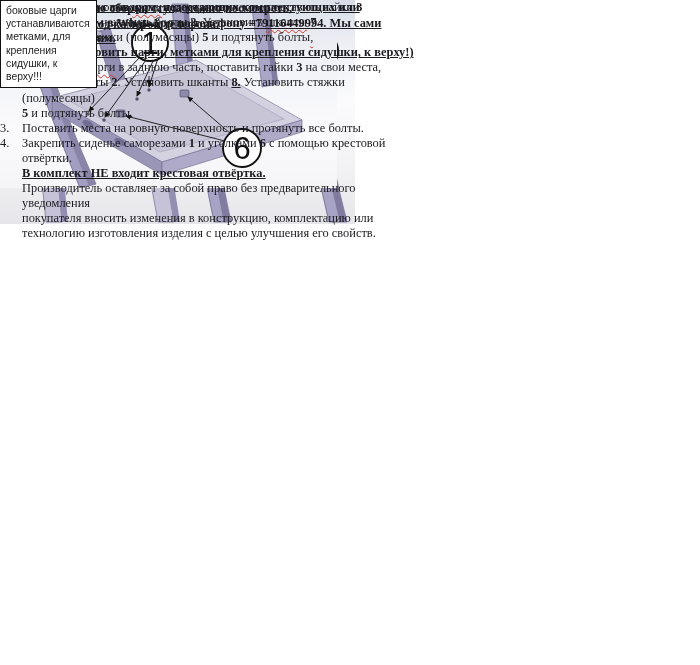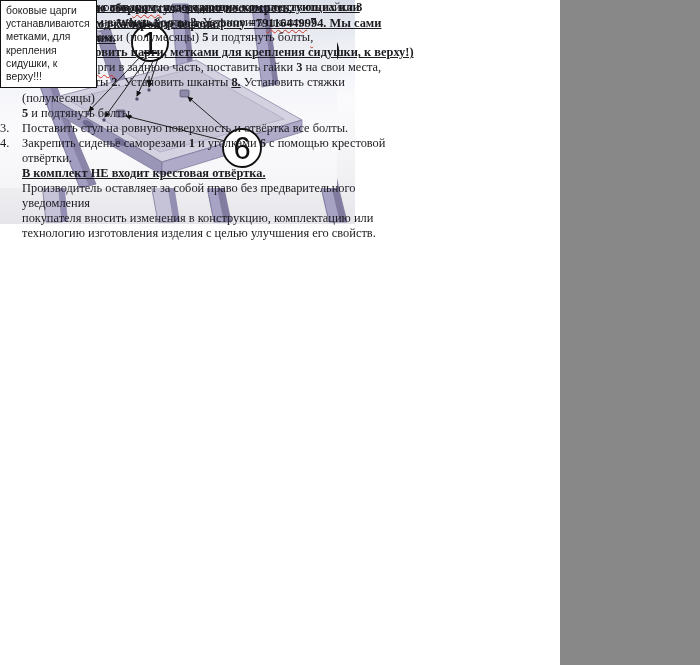--- a/index.html
+++ b/index.html
@@ -1,17 +1,17 @@
 <!DOCTYPE html>
 <html><head>
 <meta charset="utf-8">
 <style>
   html,body{margin:0;padding:0;}
   body{background:#888;}
-  #page{position:relative;width:560px;height:665px;background:#ffffff;overflow:hidden;
+  #page{position:relative;width:700px;height:665px;background:#ffffff;overflow:hidden;
         font-family:"Liberation Serif", serif;color:#1b1b20;}
   .abs{position:absolute;}
   .sans{font-family:"Liberation Sans", sans-serif;}
   .b{font-weight:bold;}
   .u{text-decoration:underline;text-decoration-thickness:1px;}
   .sq{text-decoration:underline wavy #d03a2a;text-decoration-thickness:1px;text-underline-offset:2.5px;}
   #step2-title{left:0;top:6;width:432;text-align:center;font-size:14.6px;}
   #step3-title{left:408;top:138;font-size:14.6px;}
   #diagram-left{left:3;top:28;}
   #diagram-right{left:363;top:160;}
@@ -229,21 +229,21 @@
       <div class="li-row">
         <span class="li-marker b">1.</span>
         <div class="li-text"><span>Установить боковые </span><span class="sq">царги</span><span> в переднюю часть, поставить гайки </span><span class="b">3</span><br><span>на свои места, наживить болты </span><span class="b">2</span><span>. Установить </span><span class="sq">шканты</span><span> </span><span class="b">7</span><span>.</span><br><span>Установить стяжки (полумесяцы) </span><span class="b">5</span><span> и подтянуть болты</span><span class="sq">,</span><br><span class="b u">(важно установить царги, метками для крепления сидушки, к верху!)</span></div>
       </div>
       <div class="li-row">
         <span class="li-marker">2.</span>
         <div class="li-text"><span>Установить </span><span class="sq">царги</span><span> в заднюю часть, поставить гайки </span><span class="b">3</span><span> на свои места,</span><br><span>наживить болты </span><span class="b">2</span><span>. Установить шканты </span><span class="b u">8.</span><span> Установить стяжки (полумесяцы)</span><br><span class="b">5</span><span> и подтянуть болты.</span></div>
       </div>
       <div class="li-row">
         <span class="li-marker">3.</span>
-        <div class="li-text"><span>Поставить стул на ровную поверхность и отвёртка все болты.</span></div>
+        <div class="li-text"><span>Поставить места на ровную поверхность и протянуть все болты.</span></div>
       </div>
       <div class="li-row">
         <span class="li-marker">4.</span>
         <div class="li-text"><span> Закрепить сиденье саморезами </span><span class="b">1</span><span> и уголками </span><span class="b">6</span><span> с помощью крестовой</span><br><span>отвёртки.</span><br><span class="b u">В комплект НЕ входит крестовая отвёртка.</span><br><span>Производитель оставляет за собой право без предварительного уведомления</span><br><span>покупателя вносить изменения в конструкцию, комплектацию или</span><br><span>технологию изготовления изделия с целью улучшения его свойств.</span></div>
       </div>
     </div>
 
   <div class="abs" id="whatsapp-note"><span class="b u">В случае проблем с товаром, недостающих комплектующих или</span><br><span class="b u">брака пишите нам в WhatsApp по телефону +79116449994. Мы сами</span><br><span class="b u">всё быстро заменим.</span></div>
   <div class="abs" id="cursor-bar"></div>
 

